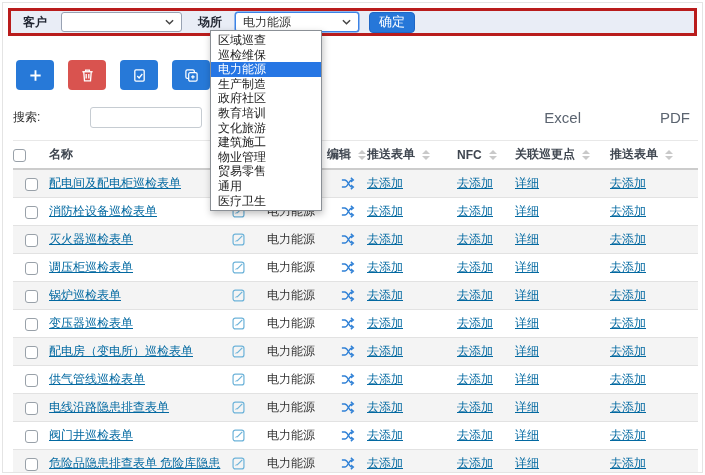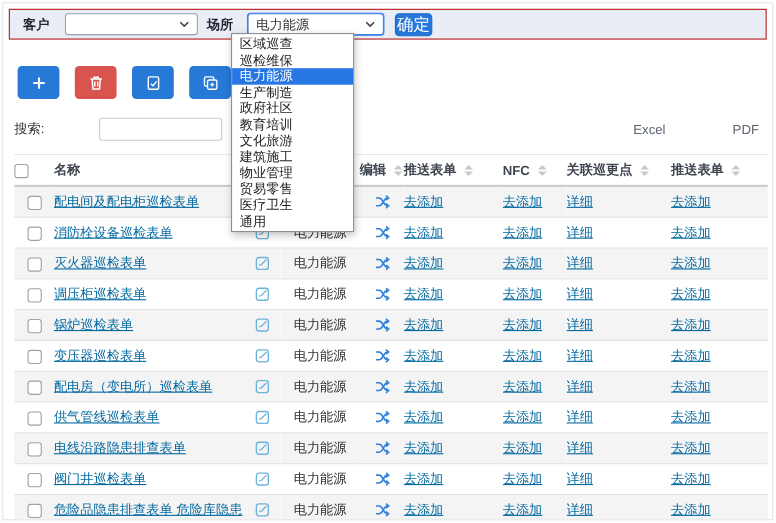--- a/index.html
+++ b/index.html
@@ -1,45 +1,45 @@
 <!DOCTYPE html>
 <html><head>
 <meta charset="utf-8">
 <style>
   html,body{margin:0;padding:0;background:#fff;}
   body{font-family:"Liberation Sans","DejaVu Sans",sans-serif;font-size:12px;color:#333;width:705px;height:475px;position:relative;overflow:hidden;}
   .page{position:absolute;inset:2px;border:1px solid #e4e4e4;background:#fff;overflow:hidden;}
 
   
-  .filter-bar{margin:5px 5px 0 5px;height:28px;background:#e9edf6;border:1px solid #b91c1c;display:flex;align-items:center;padding:0 12px;box-sizing:border-box;}
+  .filter-bar{margin:5px 5px 0 5px;height:28px;background:#e9edf6;border:3px solid #b91c1c;display:flex;align-items:center;padding:0 12px;box-sizing:border-box;}
   .f-label{font-weight:bold;color:#1f2430;}
   .select{background:#fff;border:1px solid #98a2b3;border-radius:3px;height:20px;display:flex;align-items:center;justify-content:space-between;padding:0 7px;box-sizing:border-box;cursor:default;}
   .select.customer{width:121px;margin-left:14px;}
   .select.place{width:124px;margin-left:13px;border-color:#3c83e6;box-shadow:0 0 0 .5px #3c83e6;}
-  .f-label.place-lab{margin-left:8px;}
+  .f-label.place-lab{margin-left:16px;}
   .chev{display:inline-flex;margin-left:6px;}
-  .btn-confirm{margin-left:10px;height:21px;padding:0 1px;background:#2677d9;border:1px solid #1e67c6;border-radius:4px;color:#fff;font-size:15px;cursor:pointer;}
+  .btn-confirm{margin-left:10px;height:21px;padding:0 9px;background:#2677d9;border:1px solid #1e67c6;border-radius:4px;color:#fff;font-size:13px;cursor:pointer;}
 
   
   .dd{position:absolute;left:207px;top:27px;width:112px;background:#fff;border:1px solid #8b9096;box-shadow:1px 3px 7px rgba(0,0,0,.25);z-index:30;padding:2px 0;box-sizing:border-box;}
   .dd-item{height:14.6px;line-height:14.6px;padding:0 7px;color:#222;white-space:nowrap;cursor:default;}
   .dd-item.selected{background:#2676e4;color:#fff;}
 
   
   .toolbar{margin:24px 0 0 13px;display:flex;gap:14px;}
   .tool-btn{width:38px;height:30px;border-radius:4px;border:none;display:flex;align-items:center;justify-content:center;cursor:pointer;padding:0;}
   .tool-btn.blue{background:#2779d8;}
   .tool-btn.red{background:#d9534f;}
   .tool-btn svg{display:block;}
 
   
   .search-row{margin:17px 12px 0 10px;display:flex;align-items:center;gap:44px;}
   .search-input{margin-left:6px;width:112px;height:21px;border:1px solid #c6ccd2;border-radius:3px;box-sizing:border-box;padding:0 6px;font-size:12px;outline:none;}
   .spacer{flex:1;}
-  .export{color:#5b6470;font-size:12px;margin-left:17px;cursor:pointer;}
+  .export{color:#5b6470;font-size:15px;margin-left:35px;cursor:pointer;}
 
   
   .grid{margin:12px 10px 0 10px;border-collapse:collapse;table-layout:fixed;width:685px;}
   .grid th{font-weight:bold;color:#3f4650;height:27px;border-top:1px solid #e8e8e8;border-bottom:2px solid #cccccc;text-align:left;padding:0;font-size:12px;background:#fff;}
   .grid td{height:27px;padding:0;font-size:12px;color:#333;overflow:hidden;white-space:nowrap;}
   .grid tbody tr{border-bottom:1px solid #e2e2e2;}
   .grid tbody tr:nth-child(odd) td{background:#f4f4f4;}
   .grid tbody tr:last-child{border-bottom:2px solid #9b9b9b;}
   .t-center{text-align:center;}
   .pad18{padding-left:18px;}
@@ -84,22 +84,22 @@
       <div class="dd-item">区域巡查</div>
       <div class="dd-item">巡检维保</div>
       <div class="dd-item selected">电力能源</div>
       <div class="dd-item">生产制造</div>
       <div class="dd-item">政府社区</div>
       <div class="dd-item">教育培训</div>
       <div class="dd-item">文化旅游</div>
       <div class="dd-item">建筑施工</div>
       <div class="dd-item">物业管理</div>
       <div class="dd-item">贸易零售</div>
+      <div class="dd-item">通用</div>
       <div class="dd-item">医疗卫生</div>
-      <div class="dd-item">通用</div>
     </div>
 
   <div class="toolbar">
     <button class="tool-btn blue">
       <span class="icon-btn">
         <svg width="15" height="15" viewBox="0 0 16 16" stroke="#fff" stroke-width="2" fill="none">
             <path d="M8 2.5 V13.5 M2.5 8 H13.5"></path>
           </svg>
       </span>
     </button>

